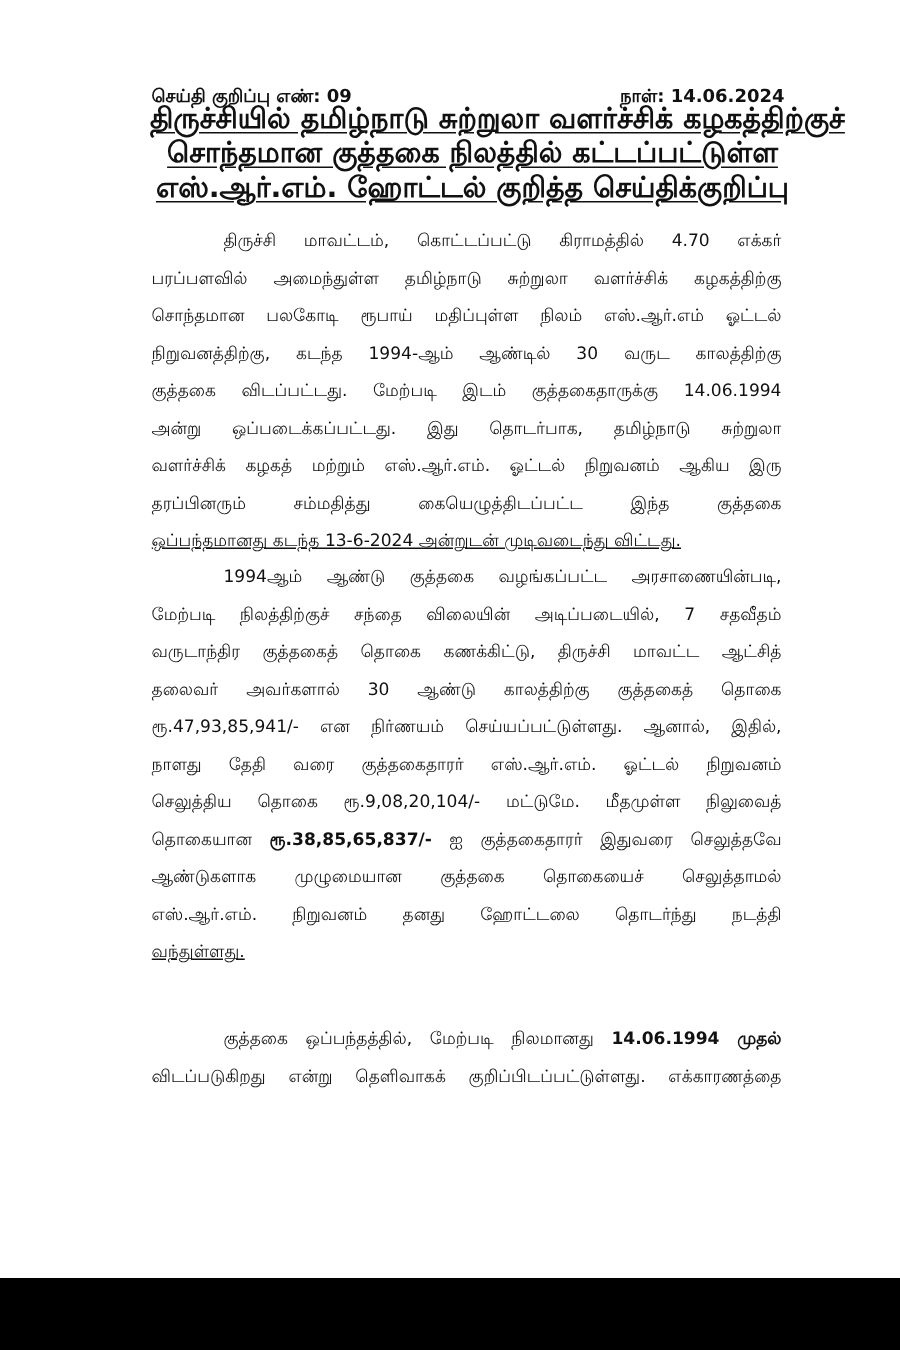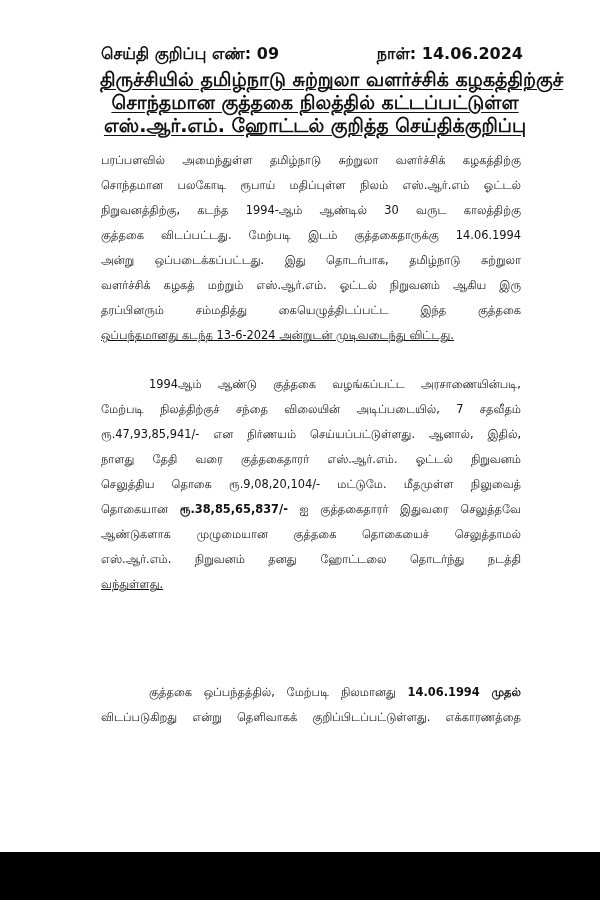--- a/index.html
+++ b/index.html
@@ -24,25 +24,25 @@
       position: absolute;
       left: 0;
       top: 852px;
       width: 600px;
       height: 48px;
       background: #000000;
     }
     .header-row {
       position: absolute;
       left: 101px;
-      top: 44px;
+      top: 57px;
       width: 422px;
       display: flex;
       justify-content: space-between;
-      font-size: 16px;
+      font-size: 12px;
       font-weight: bold;
       letter-spacing: 0;
     }
     .title-block {
       position: absolute;
       left: 100px;
       top: 68px;
       width: 430px;
       text-align: center;
       font-size: 19px;
@@ -92,33 +92,36 @@
     <span>நாள்: 14.06.2024</span>
   </div>
 
   <div class="title-block">
     <span class="title-line"><span>திருச்சியில் தமிழ்நாடு சுற்றுலா வளர்ச்சிக் கழகத்திற்குச்</span></span>
     <span class="title-line"><span>சொந்தமான குத்தகை நிலத்தில் கட்டப்பட்டுள்ள</span></span>
     <span class="title-line"><span>எஸ்.ஆர்.எம். ஹோட்டல் குறித்த செய்திக்குறிப்பு</span></span>
   </div>
 
   <div class="para" style="top:148px;">
+    <span class="line indent">திருச்சி மாவட்டம், கொட்டப்பட்டு கிராமத்தில் 4.70 எக்கர்</span>
     <span class="line">பரப்பளவில் அமைந்துள்ள தமிழ்நாடு சுற்றுலா வளர்ச்சிக் கழகத்திற்கு</span>
     <span class="line">சொந்தமான பலகோடி ரூபாய் மதிப்புள்ள நிலம் எஸ்.ஆர்.எம் ஓட்டல்</span>
     <span class="line">நிறுவனத்திற்கு, கடந்த 1994-ஆம் ஆண்டில் 30 வருட காலத்திற்கு</span>
     <span class="line">குத்தகை விடப்பட்டது. மேற்படி இடம் குத்தகைதாருக்கு 14.06.1994</span>
     <span class="line">அன்று ஒப்படைக்கப்பட்டது. இது தொடர்பாக, தமிழ்நாடு சுற்றுலா</span>
     <span class="line">வளர்ச்சிக் கழகத் மற்றும் எஸ்.ஆர்.எம். ஓட்டல் நிறுவனம் ஆகிய இரு</span>
     <span class="line">தரப்பினரும் சம்மதித்து கையெழுத்திடப்பட்ட இந்த குத்தகை</span>
     <span class="line last">ஒப்பந்தமானது கடந்த 13-6-2024 அன்றுடன் முடிவடைந்து விட்டது.</span>
   </div>
 
   <div class="para" style="top:372px;">
     <span class="line indent">1994ஆம் ஆண்டு குத்தகை வழங்கப்பட்ட அரசாணையின்படி,</span>
     <span class="line">மேற்படி நிலத்திற்குச் சந்தை விலையின் அடிப்படையில், 7 சதவீதம்</span>
+    <span class="line">வருடாந்திர குத்தகைத் தொகை கணக்கிட்டு, திருச்சி மாவட்ட ஆட்சித்</span>
+    <span class="line">தலைவர் அவர்களால் 30 ஆண்டு காலத்திற்கு குத்தகைத் தொகை</span>
     <span class="line">ரூ.47,93,85,941/- என நிர்ணயம் செய்யப்பட்டுள்ளது. ஆனால், இதில்,</span>
     <span class="line">நாளது தேதி வரை குத்தகைதாரர் எஸ்.ஆர்.எம். ஓட்டல் நிறுவனம்</span>
     <span class="line">செலுத்திய தொகை ரூ.9,08,20,104/- மட்டுமே. மீதமுள்ள நிலுவைத்</span>
     <span class="line"><span>தொகையான </span><span class="b">ரூ.38,85,65,837/-</span><span> ஐ குத்தகைதாரர் இதுவரை செலுத்தவே</span></span>
     <span class="line">ஆண்டுகளாக முழுமையான குத்தகை தொகையைச் செலுத்தாமல்</span>
     <span class="line">எஸ்.ஆர்.எம். நிறுவனம் தனது ஹோட்டலை தொடர்ந்து நடத்தி</span>
     <span class="line last">வந்துள்ளது.</span>
   </div>
 
   <div class="para" style="top:680px;">

